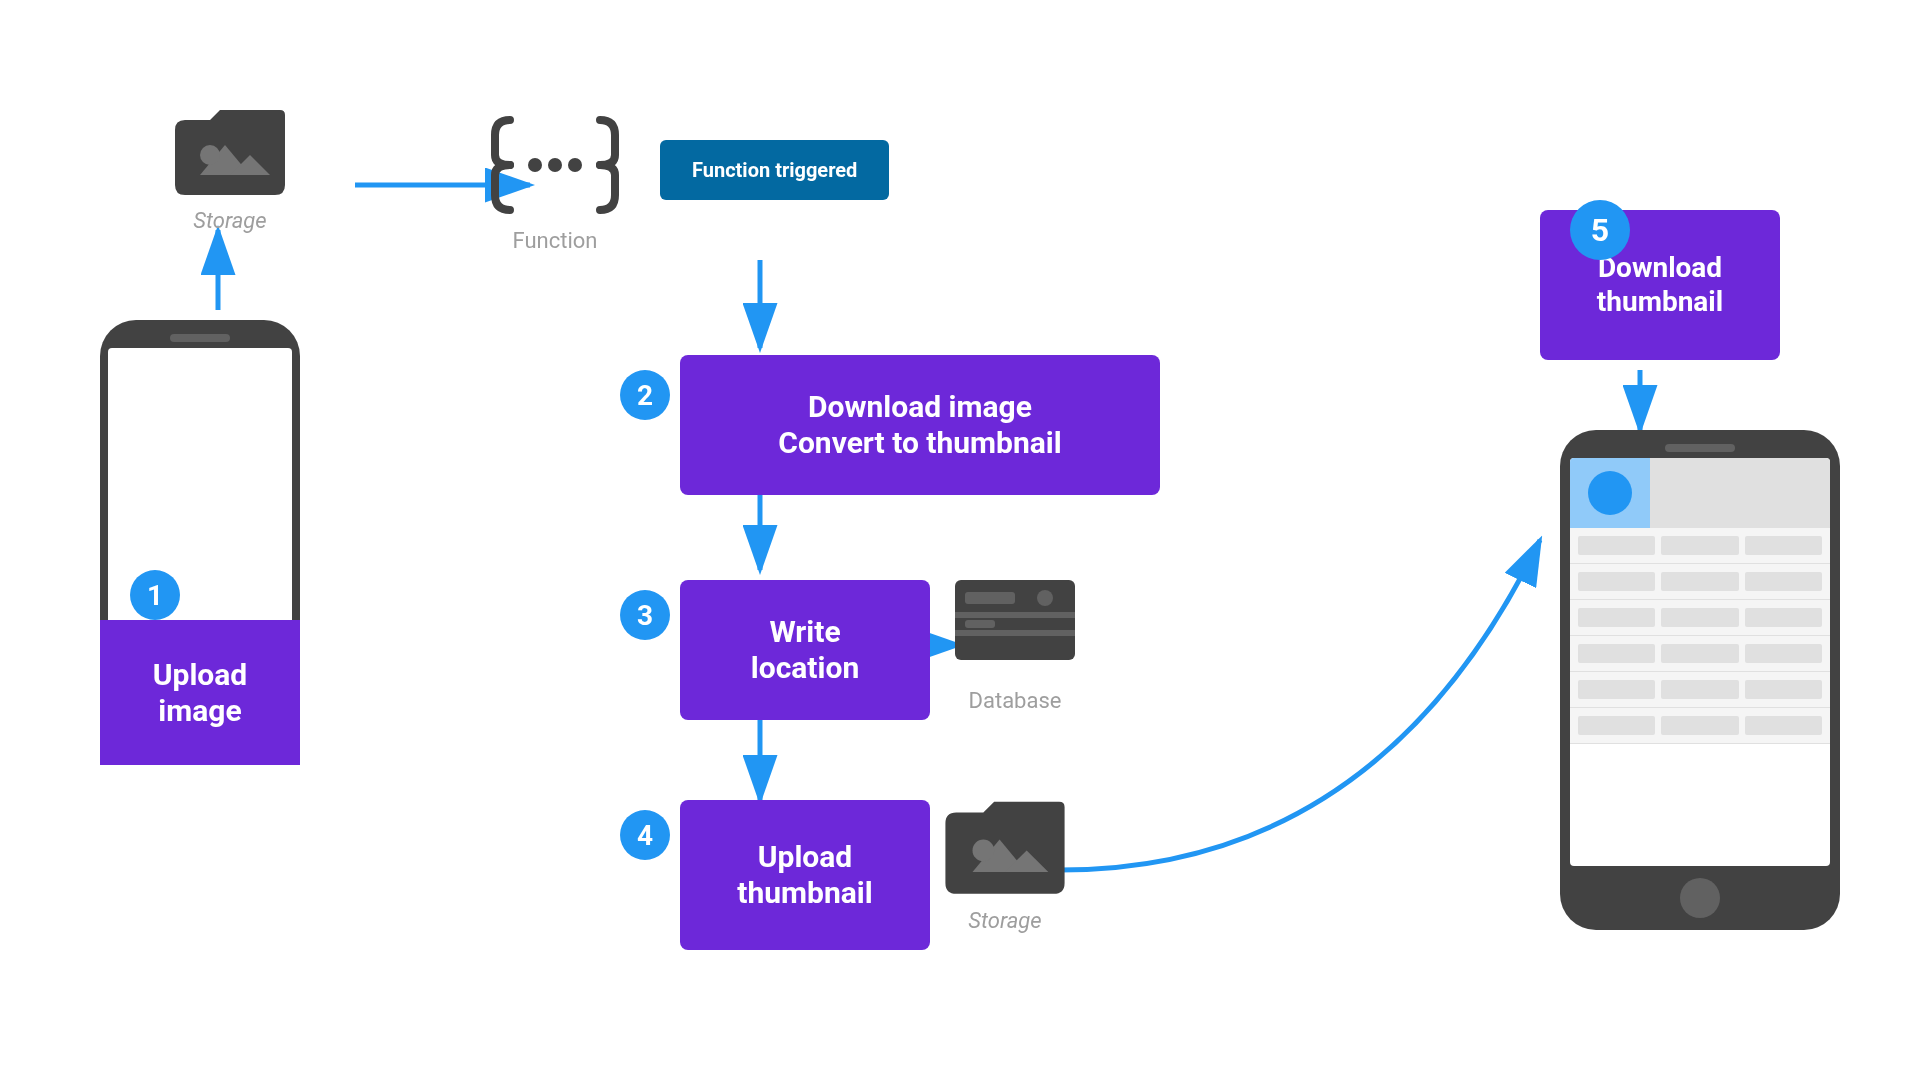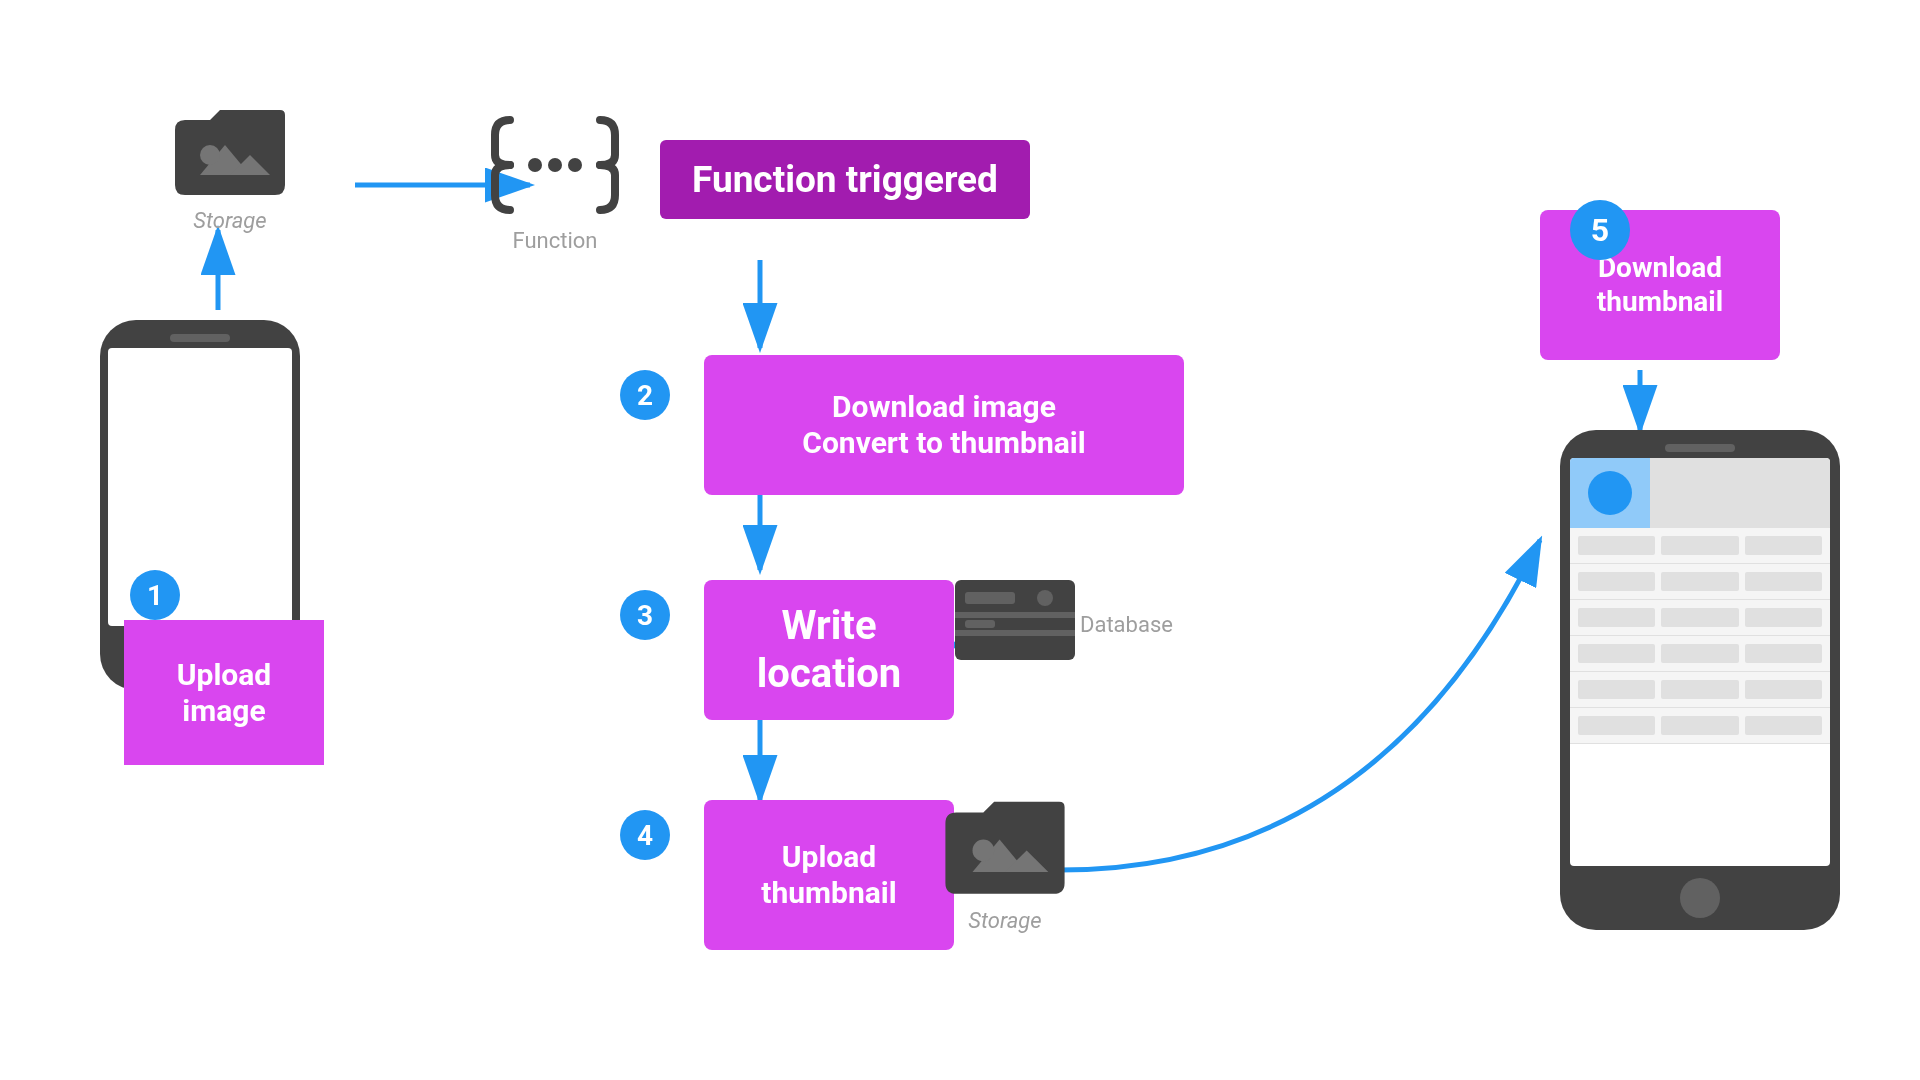--- a/index.html
+++ b/index.html
@@ -76,30 +76,29 @@
     .phone-right {
       width: 260px;
       height: 460px;
       right: 120px;
       top: 280px;
     }
 
     
     .action-btn {
       border-radius: 8px;
-      background: #d946ef;
+      background: #6d28d9;
       color: #ffffff;
       font-weight: 700;
       display: flex;
       align-items: center;
       justify-content: center;
       text-align: center;
       position: absolute;
       line-height: 1.2;
-      margin-left: 24px;
     }
 
     
     .step-badge {
       width: 50px;
       height: 50px;
       border-radius: 50%;
       background: #2196F3;
       color: #ffffff;
       font-weight: 700;
@@ -125,32 +124,32 @@
       position: absolute;
       display: flex;
       flex-direction: column;
       align-items: center;
     }
 
     
     .icon-database {
       position: absolute;
       display: flex;
-      flex-direction: row;
+      flex-direction: column;
       align-items: center;
       text-align: center;
     }
 
     
     .func-triggered-box {
       position: absolute;
-      background: #a21caf;
+      background: #0369a1;
       color: #ffffff;
       font-weight: 700;
-      font-size: 37px;
+      font-size: 20px;
       padding: 18px 32px;
       border-radius: 6px;
       white-space: nowrap;
     }
 
     .icon-label {
       color: #9e9e9e;
       font-size: 22px;
       margin-top: 8px;
       font-weight: 400;
@@ -282,21 +281,21 @@
 
   <div class="action-btn" style="left: 680px; top: 355px; width: 480px; height: 140px; font-size: 30px; border-radius: 8px;">
     <span style="white-space: pre-line;">Download image
 Convert to thumbnail</span>
   </div>
 
   <div class="step-badge" style="left: 620px; top: 590px;">
     <span>3</span>
   </div>
 
-  <div class="action-btn" style="left: 680px; top: 580px; width: 250px; height: 140px; font-size: 40px; border-radius: 8px;">
+  <div class="action-btn" style="left: 680px; top: 580px; width: 250px; height: 140px; font-size: 30px; border-radius: 8px;">
     <span style="white-space: pre-line;">Write
 location</span>
   </div>
 
   <div class="icon-database" style="left: 950px; top: 560px;">
     <svg width="130" height="120" viewBox="0 0 130 120">
 
       <rect x="5" y="20" width="120" height="80" rx="6" fill="#424242"></rect>
 
       <rect x="5" y="52" width="120" height="6" fill="#616161"></rect>

